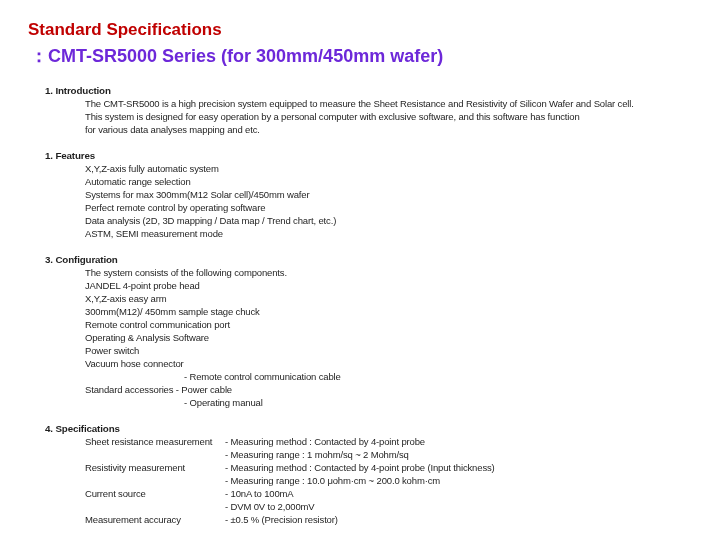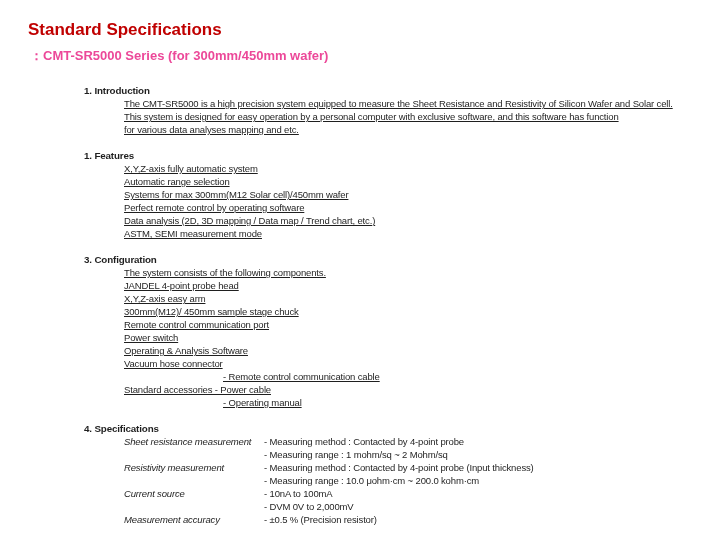--- a/index.html
+++ b/index.html
@@ -19,45 +19,45 @@
   .title {
     margin: 20px 0 0 28px;
     font-size: 17px;
     font-weight: bold;
     color: #C00000;
     line-height: 20px;
     white-space: nowrap;
   }
   .subtitle {
     margin: 8px 0 0 30px;
-    font-size: 13px;
+    font-size: 18px;
     font-weight: bold;
-    color: #ec4899;
+    color: #6d28d9;
     line-height: 16px;
     white-space: nowrap;
   }
   .content {
     margin-top: 20px;
-    padding-left: 84px;
+    padding-left: 45px;
     font-size: 9.5px;
     line-height: 13px;
     letter-spacing: -0.15px;
   }
   .sec { margin-bottom: 13px; }
   .sec:last-child { margin-bottom: 0; }
   .sec-heading {
     font-weight: bold;
     font-size: 9.8px;
     white-space: nowrap;
   }
   .sec-body { padding-left: 40px; }
-  .line { white-space: nowrap; text-decoration: underline; }
+  .line { white-space: nowrap; }
   .line.sub { padding-left: 99px; }
   .spec-row { display: flex; white-space: nowrap; }
-  .spec-label { flex: 0 0 140px; font-style: italic; }
+  .spec-label { flex: 0 0 140px; }
   .spec-value { flex: 1 1 auto; }
 </style>
 </head>
 <body>
 
 <div class="slide">
 
   <div class="title">Standard Specifications</div>
   <div class="subtitle">：CMT-SR5000 Series (for 300mm/450mm wafer)</div>
 
@@ -85,22 +85,22 @@
     </section>
 
     <section class="sec">
       <div class="sec-heading">3. Configuration</div>
       <div class="sec-body">
         <div class="line">The system consists of the following components.</div>
         <div class="line">JANDEL 4-point probe head</div>
         <div class="line">X,Y,Z-axis easy arm</div>
         <div class="line">300mm(M12)/ 450mm sample stage chuck</div>
         <div class="line">Remote control communication port</div>
+        <div class="line">Operating &amp; Analysis Software</div>
         <div class="line">Power switch</div>
-        <div class="line">Operating &amp; Analysis Software</div>
         <div class="line">Vacuum hose connector</div>
         <div class="line sub">- Remote control communication cable</div>
         <div class="line">Standard accessories - Power cable</div>
         <div class="line sub">- Operating manual</div>
       </div>
     </section>
 
     <section class="sec">
       <div class="sec-heading">4. Specifications</div>
       <div class="sec-body">

